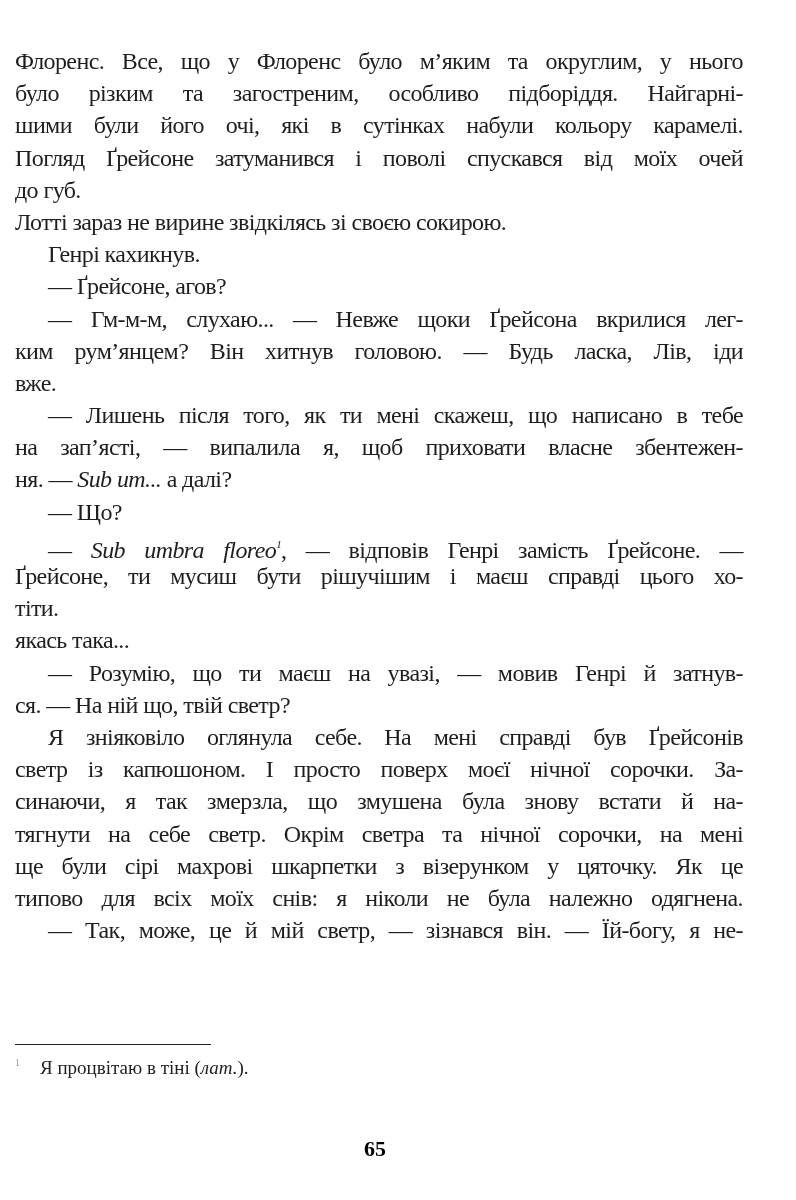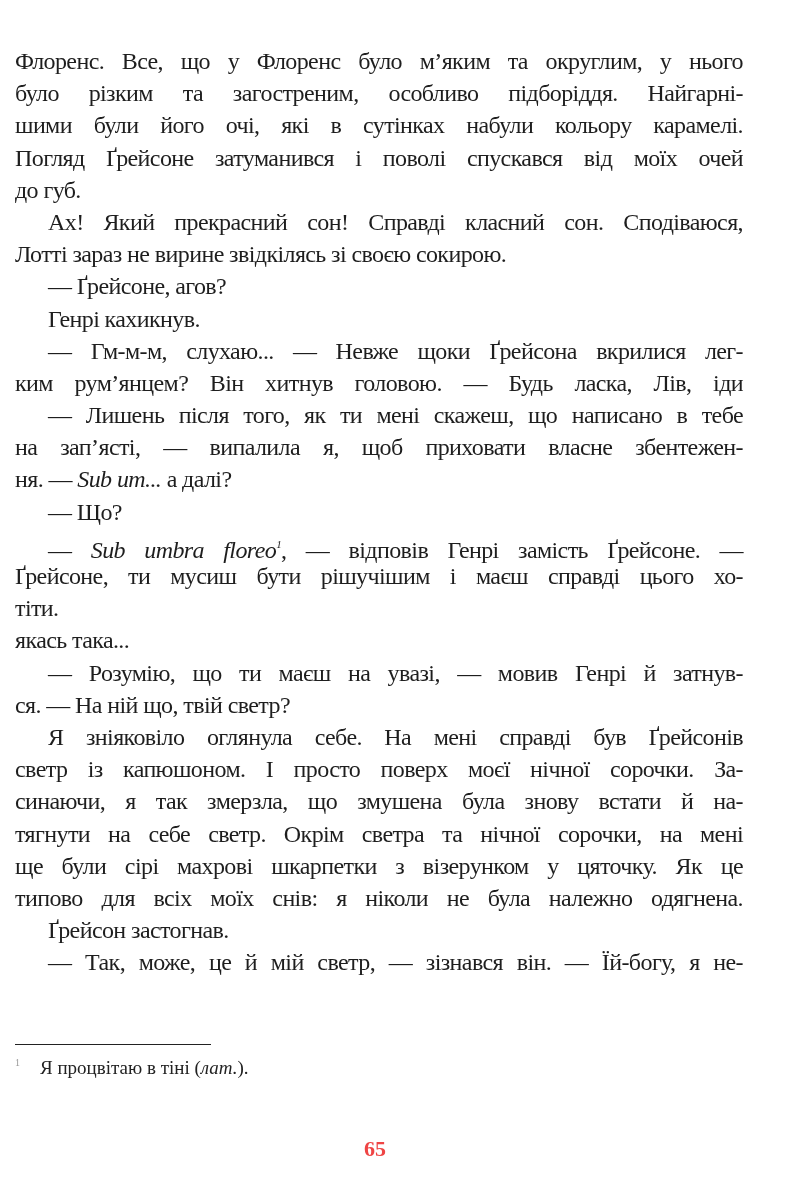--- a/index.html
+++ b/index.html
@@ -13,53 +13,52 @@
     text-align: justify; text-align-last: justify; letter-spacing: -0.6px;
     transform-origin: left center;
   }
   .line.indent { padding-left: 33px; }
   .line.last { text-align-last: left; }
   .it { font-style: italic; }
   .sup { font-size: 11px; vertical-align: 10px; font-style: italic; }
   .footnote-rule { position: absolute; left: 15px; top: 1044px; width: 196px; border-top: 1.5px solid #222; }
   .footnote { position: absolute; left: 15px; top: 1050px; font-size: 19px; line-height: 26px; color: #222; }
   .footnote .mark { font-size: 10px; vertical-align: 8px; color: #999; margin-right: 20px; }
-  .page-number { position: absolute; left: 0; width: 750px; top: 1136px; text-align: center; font-size: 22px; font-weight: bold; color: #ef4444; }
+  .page-number { position: absolute; left: 0; width: 750px; top: 1136px; text-align: center; font-size: 22px; font-weight: bold; color: #000000; }
 </style>
 </head>
 <body>
 
 <div class="page-body" id="body">
     <div class="line" style="">Флоренс. Все, що у Флоренс було м’яким та округлим, у нього</div>
     <div class="line" style="">було різким та загостреним, особливо підборіддя. Найгарні-</div>
     <div class="line" style="">шими були його очі, які в сутінках набули кольору карамелі.</div>
     <div class="line" style="">Погляд Ґрейсоне затуманився і поволі спускався від моїх очей</div>
     <div class="line last" style="">до губ.</div>
-    <div class="line indent" style="">Ах! Який прекрасний сон! Справді класний сон. Сподіваюся,</div>
     <div class="line last" style="">Лотті зараз не вирине звідкілясь зі своєю сокирою.</div>
+    <div class="line indent last" style="">Генрі кахикнув.</div>
     <div class="line indent last" style="">— Ґрейсоне, агов?</div>
-    <div class="line indent last" style="">Генрі кахикнув.</div>
     <div class="line indent" style="">— Гм-м-м, слухаю... — Невже щоки Ґрейсона вкрилися лег-</div>
     <div class="line" style="">ким рум’янцем? Він хитнув головою. — Будь ласка, Лів, іди</div>
+    <div class="line last" style="">вже.</div>
     <div class="line indent" style="">— Лишень після того, як ти мені скажеш, що написано в тебе</div>
     <div class="line" style="">на зап’ясті, — випалила я, щоб приховати власне збентежен-</div>
     <div class="line last" style=""><span>ня. — </span><span class="it">Sub um...</span><span> а далі?</span></div>
     <div class="line indent last" style="">— Що?</div>
     <div class="line indent" style=""><span>— </span><span class="it">Sub umbra floreo</span><span class="sup">1</span><span>, — відповів Генрі замість Ґрейсоне. —</span></div>
     <div class="line" style="">Ґрейсоне, ти мусиш бути рішучішим і маєш справді цього хо-</div>
     <div class="line last" style="">тіти.</div>
     <div class="line last" style="">якась така...</div>
     <div class="line indent" style="">— Розумію, що ти маєш на увазі, — мовив Генрі й затнув-</div>
     <div class="line last" style="">ся. — На ній що, твій светр?</div>
     <div class="line indent" style="">Я зніяковіло оглянула себе. На мені справді був Ґрейсонів</div>
     <div class="line" style="">светр із капюшоном. І просто поверх моєї нічної сорочки. За-</div>
     <div class="line" style="">синаючи, я так змерзла, що змушена була знову встати й на-</div>
     <div class="line" style="">тягнути на себе светр. Окрім светра та нічної сорочки, на мені</div>
     <div class="line" style="">ще були сірі махрові шкарпетки з візерунком у цяточку. Як це</div>
     <div class="line" style="">типово для всіх моїх снів: я ніколи не була належно одягнена.</div>
-    <div class="line indent last" style="">Ґрейсон застогнав.</div>
     <div class="line indent" style="">— Так, може, це й мій светр, — зізнався він. — Їй-богу, я не-</div>
   </div>
 <div class="footnote-rule"></div>
 <div class="footnote">
   <span class="mark">1</span><span>Я процвітаю в тіні (</span><span class="it">лат.</span><span>).</span>
 </div>
 <div class="page-number">65</div>
 
 </body></html>

